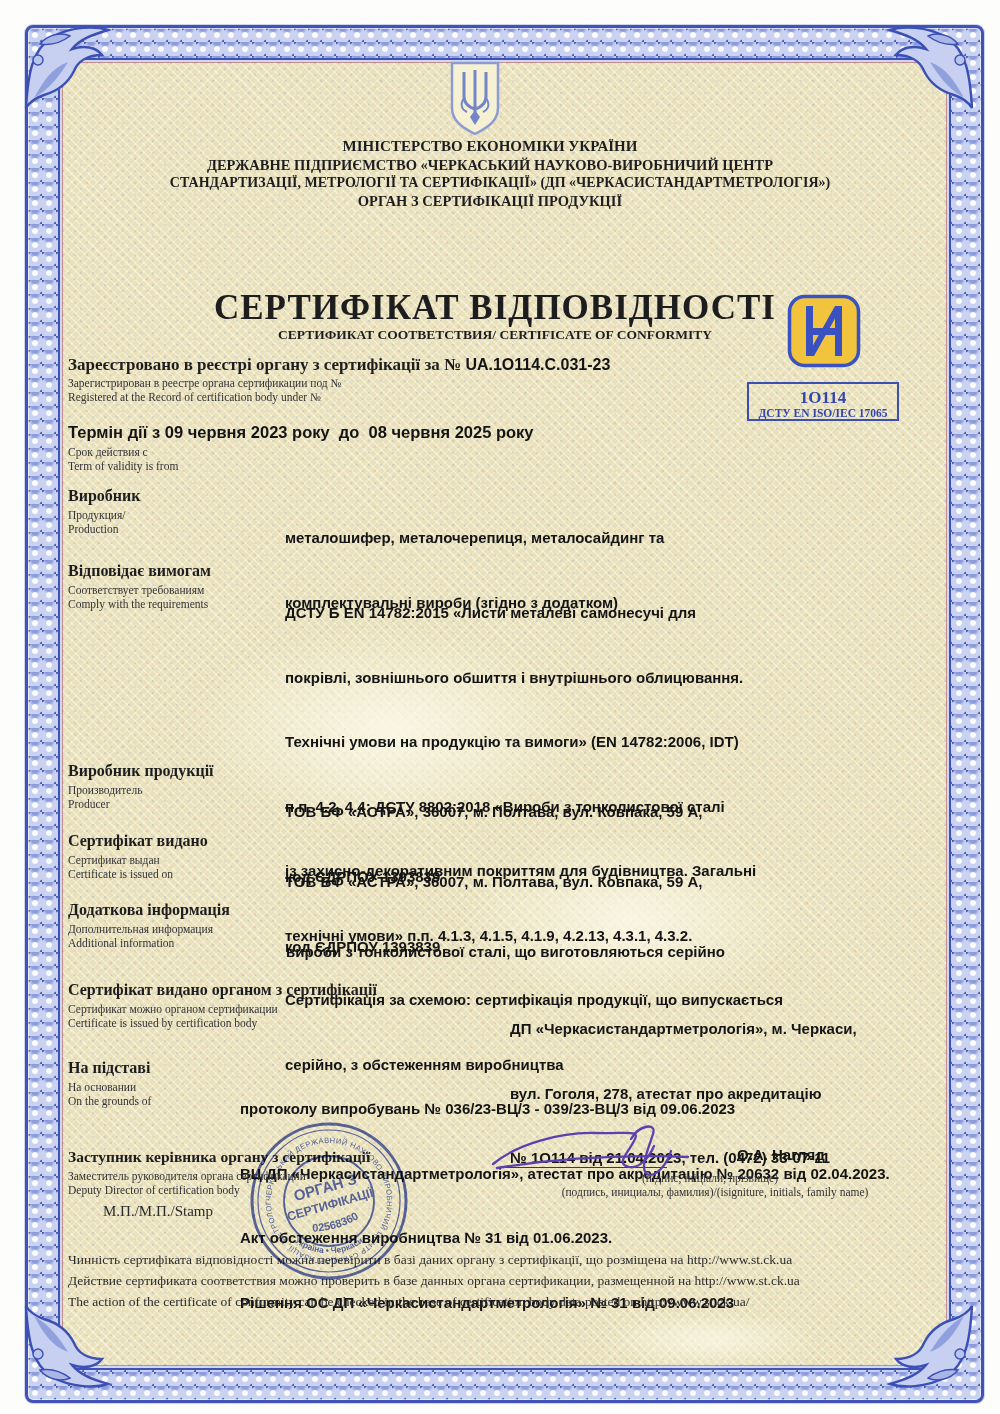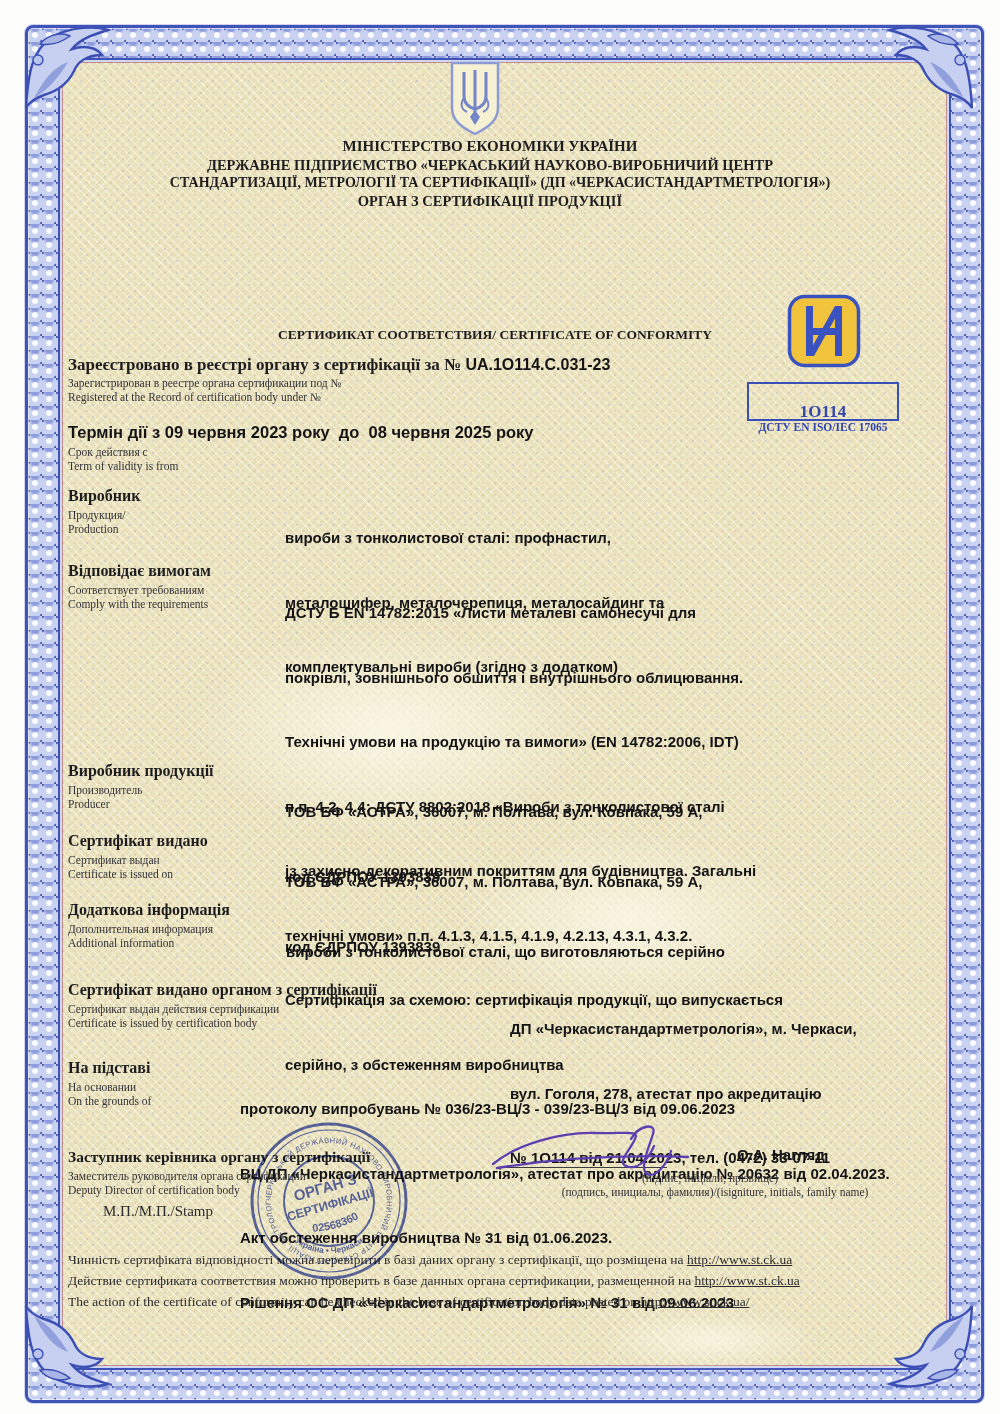--- a/index.html
+++ b/index.html
@@ -33,21 +33,21 @@
 
   
   .serifB{font-family:"Liberation Serif",serif;font-weight:bold;color:#1d1d1f;}
   .serifN{font-family:"Liberation Serif",serif;color:#2b2b2e;}
   .sansB{font-family:"Liberation Sans",sans-serif;font-weight:bold;color:#141416;}
   .sub{font-size:11.5px;line-height:13.5px;color:#333338;}
   .val{font-size:15px;line-height:21.5px;white-space:pre-wrap;}
   .ctr{text-align:center;}
   .content{position:absolute;inset:0;z-index:3;}
   .blue{color:#3246ae;}
-  .link{text-decoration:underline;}
+  .link{}
   .codebox{border:2px solid #3b50b6;text-align:center;color:#3246ae;}
   .sigline{border-top:1.6px solid #3c3c42;height:0;}
   .overlay{position:absolute;z-index:4;}
 </style>
 </head>
 <body>
 
 <div class="page">
 
   <svg width="0" height="0" style="position:absolute">
@@ -89,50 +89,50 @@
       <path d="M27,10 v42" fill="none" stroke="#7486c8" stroke-width="3"></path>
       <path d="M27,50 l5,7 -5,8 -5,-8 Z" fill="#7486c8"></path>
       <path d="M16,38 c-4,6 -3,11 3,14 M38,38 c4,6 3,11 -3,14" fill="none" stroke="#7486c8" stroke-width="2"></path>
     </svg>
 
     <div class="abs serifB ctr" style="left:90px;top:138px;width:800px;font-size:15px">МІНІСТЕРСТВО ЕКОНОМІКИ УКРАЇНИ</div>
     <div class="abs serifB ctr" style="left:70px;top:157px;width:840px;font-size:14.5px">ДЕРЖАВНЕ ПІДПРИЄМСТВО «ЧЕРКАСЬКИЙ НАУКОВО-ВИРОБНИЧИЙ ЦЕНТР</div>
     <div class="abs serifB ctr" style="left:50px;top:175px;width:900px;font-size:14px">СТАНДАРТИЗАЦІЇ, МЕТРОЛОГІЇ ТА СЕРТИФІКАЦІЇ» (ДП «ЧЕРКАСИСТАНДАРТМЕТРОЛОГІЯ»)</div>
     <div class="abs serifB ctr" style="left:90px;top:193px;width:800px;font-size:14.5px">ОРГАН З СЕРТИФІКАЦІЇ ПРОДУКЦІЇ</div>
 
+    <div class="abs serifB ctr" style="left:90px;top:288px;width:810px;font-size:35px;letter-spacing:1px">СЕРТИФІКАТ ВІДПОВІДНОСТІ</div>
     <div class="abs serifB ctr" style="left:90px;top:327px;width:810px;font-size:13.5px">СЕРТИФИКАТ СООТВЕТСТВИЯ/ CERTIFICATE OF CONFORMITY</div>
 
     <svg class="abs" style="left:787px;top:294px" width="74" height="74" viewBox="0 0 74 74">
       <rect x="2.5" y="2.5" width="69" height="69" rx="15" fill="#f2c33c" stroke="#3a52c0" stroke-width="3.5"></rect>
       <rect x="19" y="12" width="7" height="50" fill="#3a52c0"></rect>
       <rect x="48" y="12" width="7" height="50" fill="#3a52c0"></rect>
       <path d="M55,12 L27,62 L20,62 L48,12 Z" fill="#3a52c0"></path>
       <rect x="20" y="34" width="35" height="7" fill="#3a52c0"></rect>
     </svg>
     <div class="abs codebox" style="left:747px;top:382px;width:148px;height:35px">
-      <div class="serifB blue" style="font-size:17px;line-height:19px;padding-top:18px">1О114</div>
+      <div class="serifB blue" style="font-size:17px;line-height:19px;padding-top:4px">1О114</div>
       <div class="serifB blue" style="font-size:11.5px;line-height:12px">ДСТУ EN ISO/IEC 17065</div>
     </div>
 
     <div class="abs" style="left:68px;top:355px;font-size:17px">
       <span class="serifB">Зареєстровано в реєстрі органу з сертифікації за №</span>
       <span class="sansB" style="font-size:16px">UA.1О114.С.031-23</span>
     </div>
     <div class="abs serifN sub" style="left:68px;top:377px">Зарегистрирован в реестре органа сертификации под №</div>
     <div class="abs serifN sub" style="left:68px;top:391px">Registered at the Record of certification body under №</div>
 
     <div class="abs sansB val" style="left:68px;top:422px;font-size:16.5px">Термін дії з 09 червня 2023 року  до  08 червня 2025 року</div>
     <div class="abs serifN sub" style="left:68px;top:446px">Срок действия с</div>
     <div class="abs serifN sub" style="left:68px;top:460px">Term of validity is from</div>
 
     <div class="abs serifB" style="left:68px;top:487px;font-size:16px">Виробник</div>
     <div class="abs serifN sub" style="left:68px;top:509px">Продукция/</div>
     <div class="abs serifN sub" style="left:68px;top:523px">Production</div>
     <div class="abs sansB val" style="left:285px;top:484px">
-      <div>вироби з тонколистової сталі: профнастил,</div>
       <div>металошифер, металочерепиця, металосайдинг та</div>
       <div>комплектувальні вироби (згідно з додатком)</div>
     </div>
 
     <div class="abs serifB" style="left:68px;top:562px;font-size:16px">Відповідає вимогам</div>
     <div class="abs serifN sub" style="left:68px;top:584px">Соответствует требованиям</div>
     <div class="abs serifN sub" style="left:68px;top:598px">Comply with the requirements</div>
     <div class="abs sansB val" style="left:285px;top:559px">
       <div>ДСТУ Б EN 14782:2015 «Листи металеві самонесучі для</div>
       <div>покрівлі, зовнішнього обшиття і внутрішнього облицювання.</div>
@@ -161,21 +161,21 @@
     </div>
 
     <div class="abs serifB" style="left:68px;top:901px;font-size:16px">Додаткова інформація</div>
     <div class="abs serifN sub" style="left:68px;top:923px">Дополнительная информация</div>
     <div class="abs serifN sub" style="left:68px;top:937px">Additional information</div>
     <div class="abs sansB val" style="left:286px;top:898px">
       <div>вироби з тонколистової сталі, що виготовляються серійно</div>
     </div>
 
     <div class="abs serifB" style="left:68px;top:981px;font-size:16px">Сертифікат видано органом з сертифікації</div>
-    <div class="abs serifN sub" style="left:68px;top:1003px">Сертификат выдан действия сертификации</div>
+    <div class="abs serifN sub" style="left:68px;top:1003px">Сертификат можно органом сертификации</div>
     <div class="abs serifN sub" style="left:68px;top:1017px">Certificate is issued by certification body</div>
     <div class="abs sansB val" style="left:510px;top:975px">
       <div>ДП «Черкасистандартметрологія», м. Черкаси,</div>
       <div>вул. Гоголя, 278, атестат про акредитацію</div>
       <div>№ 1О114 від 21.04.2023, тел. (0472) 33-07-11</div>
     </div>
 
     <div class="abs serifB" style="left:68px;top:1059px;font-size:16px">На підставі</div>
     <div class="abs serifN sub" style="left:68px;top:1081px">На основании</div>
     <div class="abs serifN sub" style="left:68px;top:1095px">On the grounds of</div>

